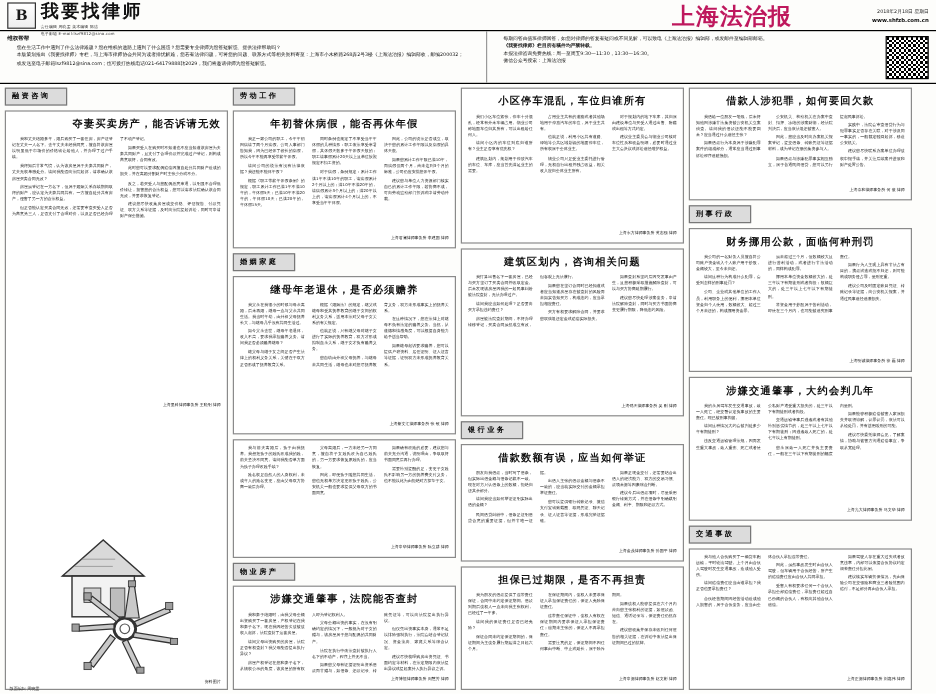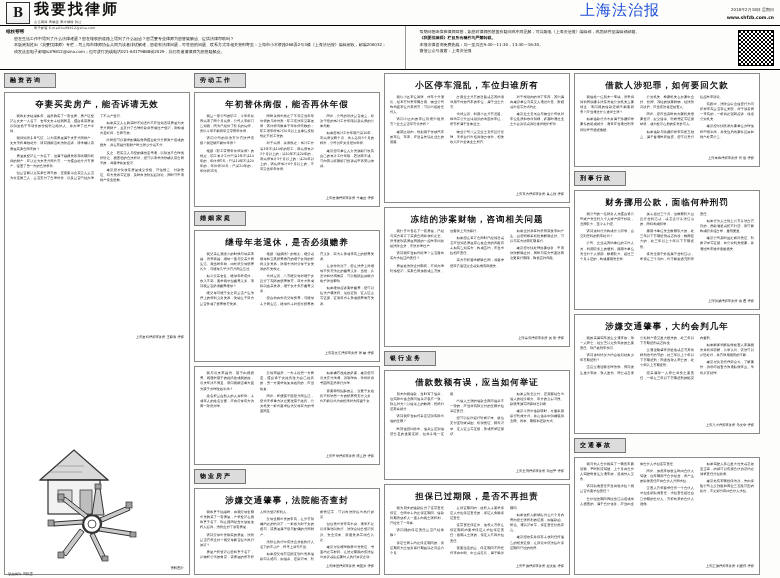--- a/index.html
+++ b/index.html
@@ -64,25 +64,25 @@
     font-size: 3.2px;
     line-height: 4.6px;
     color: #333;
     margin-top: 1px;
     letter-spacing: .2px;
   }
   .paper-name {
     position: absolute;
     right: 120px;
     top: 1px;
-    font-size: 15px;
-    font-weight: normal;
+    font-size: 19px;
+    font-weight: bold;
     font-family: "DejaVu Serif", "Liberation Serif", serif;
     letter-spacing: 1px;
-    color: #1d4ed8;
+    color: #be185d;
   }
   .paper-meta {
     position: absolute;
     right: 6px;
     top: 7px;
     font-size: 4px;
     text-align: right;
     color: #222;
     line-height: 6px;
   }
@@ -216,20 +216,21 @@
 
   
   .feature {
     border: 1px solid #8a8a8a;
     padding: 4px 5px;
     box-sizing: border-box;
     flex: 1;
     display: flex;
     flex-direction: column;
     background: #fff;
+    align-items: flex-end;
   }
   .illus {
     margin-top: 4px;
     flex: 1;
     display: flex;
     align-items: flex-end;
     justify-content: center;
     padding-bottom: 2px;
   }
   .illus-caption {
@@ -415,36 +416,36 @@
           <p>也就是说，利用小区共有道路、绿地等公共区域划设的地面停车位，所有权属于全体业主。</p>
           <p>物业公司只是受业主委托进行管理，无权自行出租并独占收益，相关收入应归全体业主所有。</p>
           <p>对于规划内的地下车库，其归属由建设单位与买受人通过出售、附赠或出租等方式约定。</p>
           <p>建议业主委员会与物业公司核对车位性质和收益明细，必要时通过业主大会决议或诉讼途径维护权益。</p>
         </div>
         <div class="sign">上海东方律师事务所
 黄志强 律师</div>
       </div>
 
       <div class="article" style="height:140px">
-        <div class="art-title">冻结的涉案财物，咨询相关问题</div>
+        <div class="art-title">建筑区划内，咨询相关问题</div>
         <div class="art-body c3">
           <p>我打算出售名下一套房屋，已经与买方签订了买卖合同并收取定金。后来发现该房屋因我的一起民事纠纷被法院查封，无法办理过户。</p>
           <p>请问我应当如何处理？是否要向买方承担违约责任？</p>
           <p>房屋被法院查封期间，不得办理转移登记，买卖合同虽然成立有效，但客观上无法履行。</p>
           <p>如果您在签订合同时已经知道或者应当知道房屋存在被查封的风险而未如实告知买方，构成违约，应当承担相应责任。</p>
           <p>买方有权要求解除合同，并要求您双倍返还定金或赔偿实际损失。</p>
           <p>如果查封系签约后因突发事由产生，且您积极采取措施解除查封，可以与买方协商延期履行。</p>
           <p>建议您尽快处理涉案债务，申请法院解除查封，同时与买方书面协商变更履行期限，降低违约风险。</p>
         </div>
         <div class="sign">上海锦天律师事务所
 吴 刚 律师</div>
       </div>
 
       <div class="cat-label">银行业务</div>
-      <div class="article" style="height:110px">
+      <div class="article" style="height:98px">
         <div class="art-title">借款数额有误，应当如何举证</div>
         <div class="art-body c3">
           <p>朋友向我借款，当时写了借条，但实际出借金额与借条记载不一致。现在对方只认借条上的数额，拒绝归还其余部分。</p>
           <p>请问我应当如何举证证明实际出借的金额？</p>
           <p>民间借贷纠纷中，借条是证明借贷合意的重要证据，但并非唯一证据。</p>
           <p>出借人主张的借款金额与借条不一致的，应当就实际交付的金额承担举证责任。</p>
           <p>您可以提供银行转账记录、微信支付宝转账截图、取现凭证、聊天记录、证人证言等证据，形成完整证据链。</p>
           <p>如果是现金交付，还需要结合出借人的经济能力、双方的交易习惯、款项来源等因素综合判断。</p>
           <p>建议今后出借款项时，尽量采用银行转账方式，并在借条中明确载明金额、利率、期限和还款方式。</p>
         </div>

